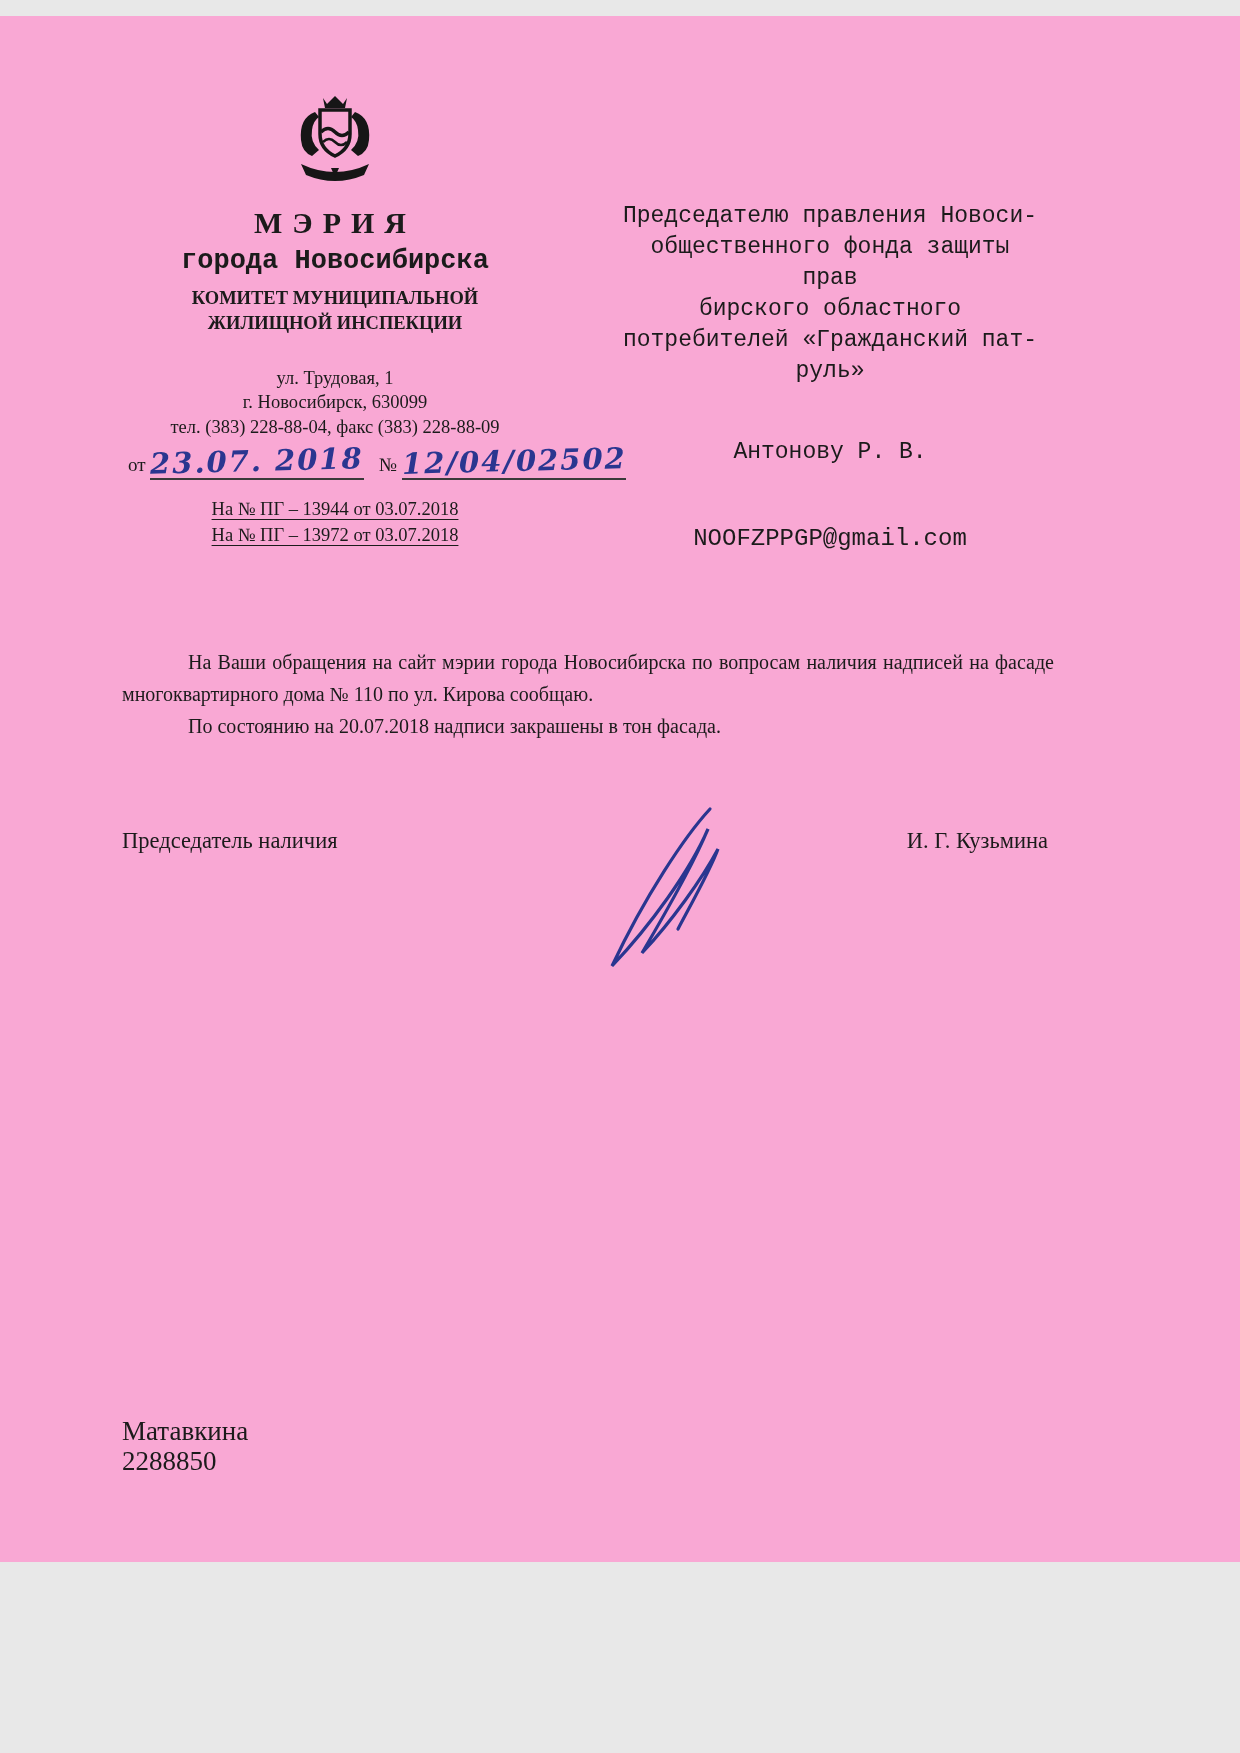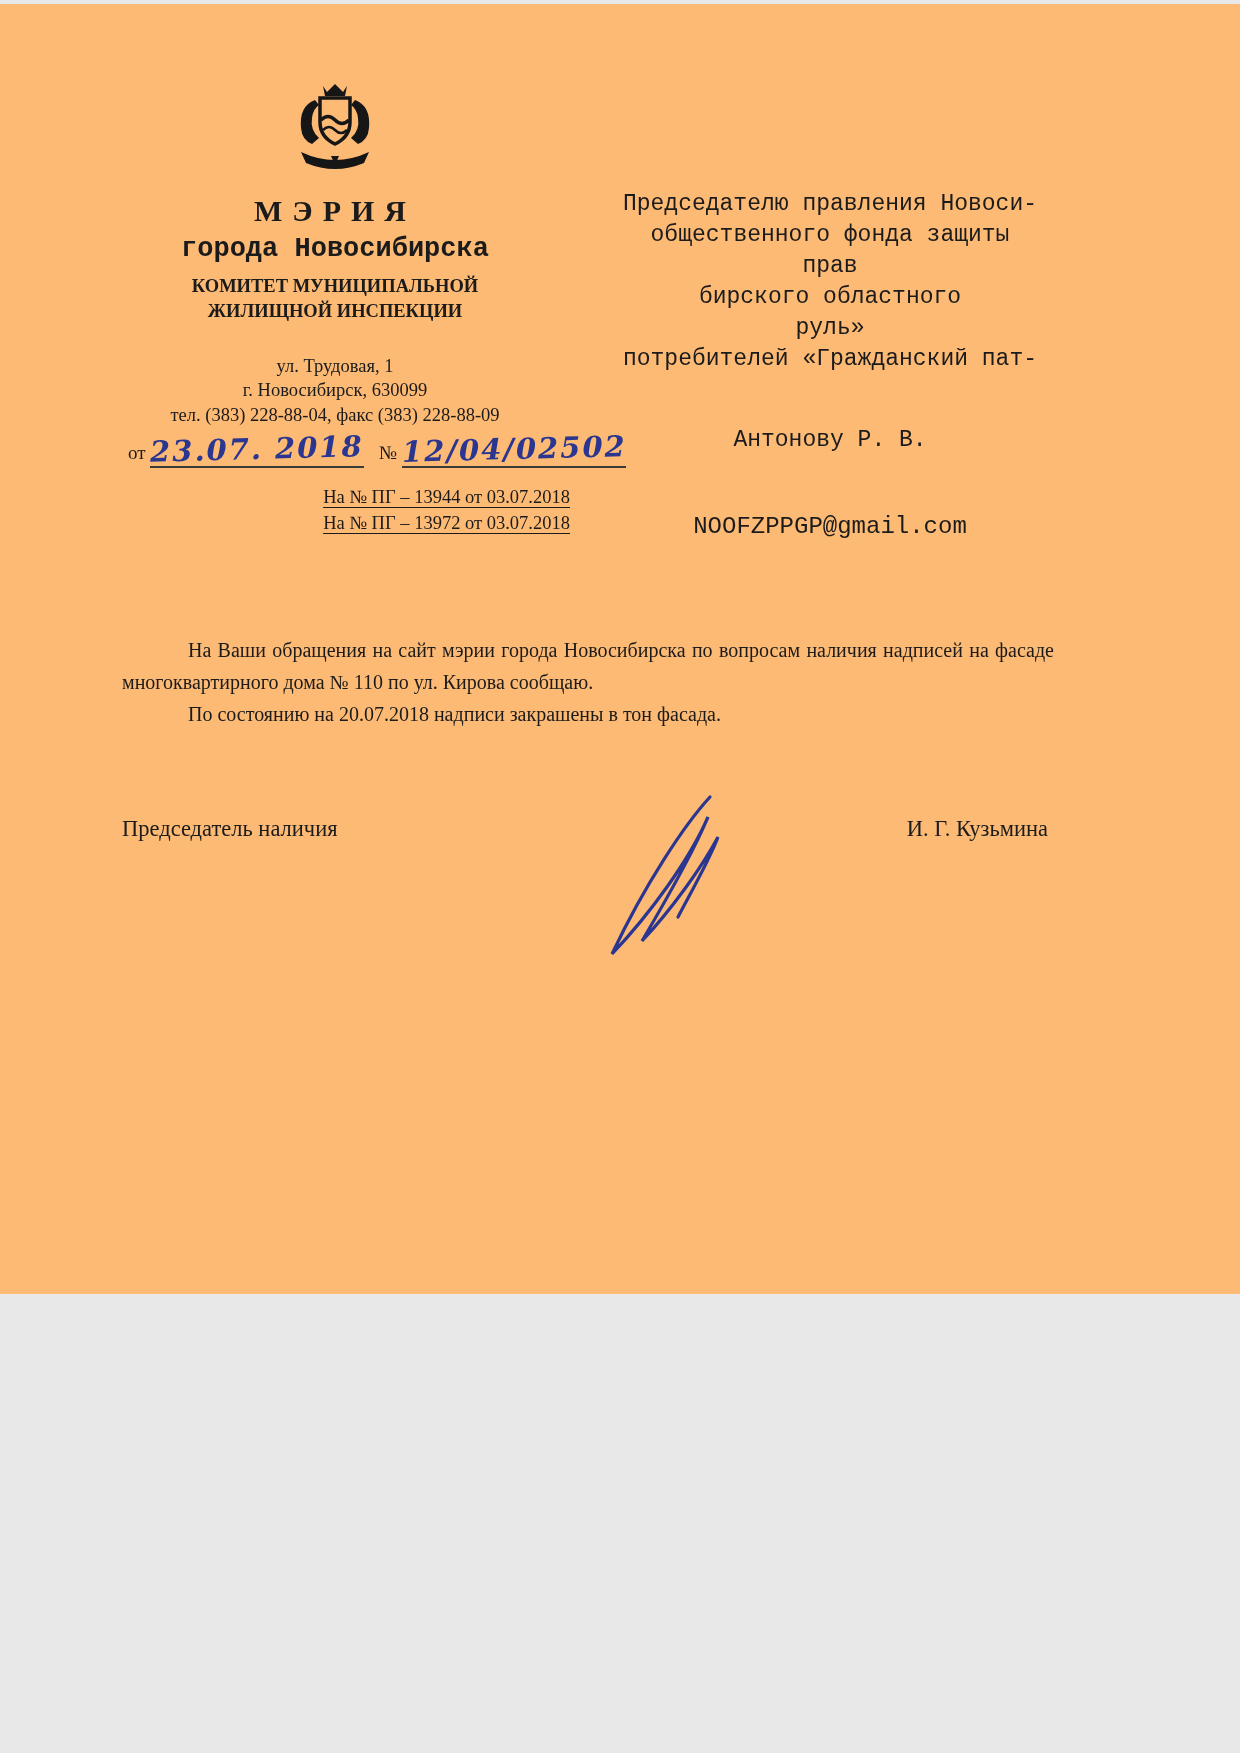--- a/index.html
+++ b/index.html
@@ -3,23 +3,23 @@
 <meta charset="utf-8">
 <style>
   html, body {
     margin: 0;
     padding: 0;
     background: #e8e8e8;
   }
   .page {
     position: relative;
     width: 1240px;
-    height: 1290px;
-    margin: 4px auto;
-    background: #fdba74;
+    height: 1546px;
+    margin: 16px auto;
+    background: #f9a8d4;
     font-family: "Liberation Serif", "DejaVu Serif", serif;
     color: #1b1b1b;
     overflow: hidden;
   }
 
   
   .letterhead {
     position: absolute;
     left: 100px;
     top: 78px;
@@ -82,21 +82,21 @@
   .hand-slot {
     display: inline-block;
     border-bottom: 2px solid #3a3a3a;
     min-width: 160px;
     text-align: center;
     vertical-align: baseline;
     line-height: 26px;
   }
   .num-label { margin-left: 10px; }
 
-  .ref-block { margin-top: 16px; text-align: right; }
+  .ref-block { margin-top: 16px; }
   .ref-line {
     font-size: 18.5px;
     line-height: 26px;
     text-decoration: underline;
     text-underline-offset: 4px;
   }
 
   
   .recipient {
     position: absolute;
@@ -224,22 +224,22 @@
       <div class="ref-line">На № ПГ – 13944  от  03.07.2018</div>
       <div class="ref-line">На № ПГ – 13972 от  03.07.2018</div>
     </div>
 
   </div>
 
   <div class="recipient">
     <div class="recipient-line">Председателю правления Новоси-</div>
     <div class="recipient-line">общественного фонда защиты прав</div>
     <div class="recipient-line">бирского  областного</div>
+    <div class="recipient-line">потребителей «Гражданский пат-</div>
     <div class="recipient-line">руль»</div>
-    <div class="recipient-line">потребителей «Гражданский пат-</div>
     <div class="recipient-name">Антонову Р. В.</div>
     <div class="recipient-email">NOOFZPPGP@gmail.com</div>
   </div>
 
   <div class="body-text">
     <p class="para">На Ваши обращения на сайт мэрии города Новосибирска по вопросам наличия надписей на фасаде многоквартирного дома № 110 по ул. Кирова сообщаю.</p>
     <p class="para">По состоянию на 20.07.2018 надписи закрашены в тон фасада.</p>
   </div>
 
   <div class="sig-row">

